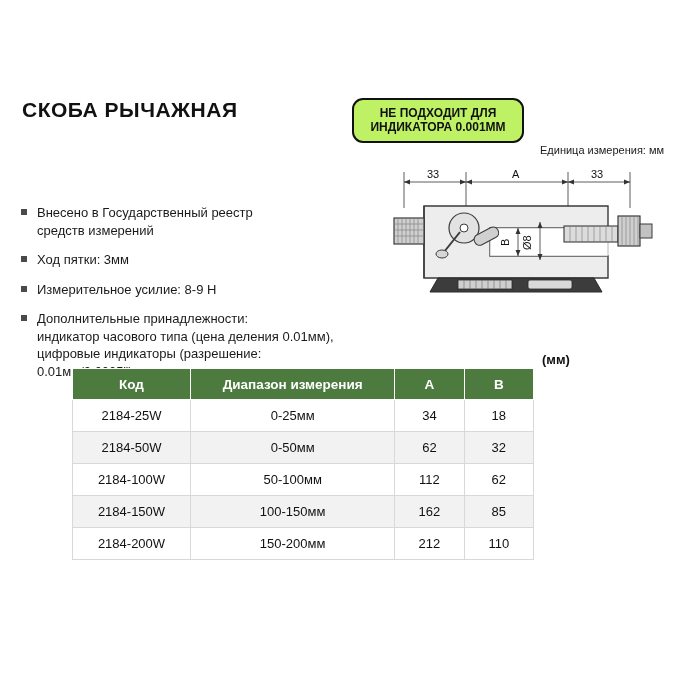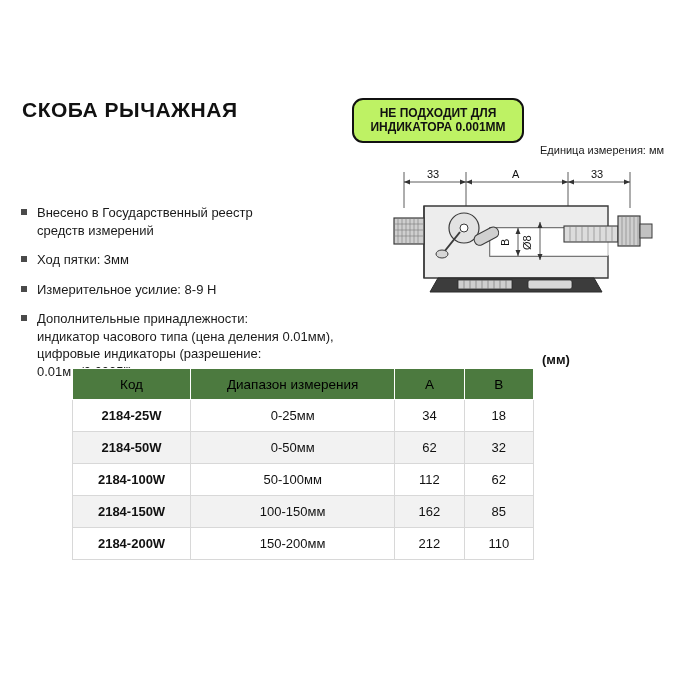--- a/index.html
+++ b/index.html
@@ -100,37 +100,37 @@
   .spec-table {
     position: absolute;
     left: 72px;
     top: 368px;
     width: 462px;
     border-collapse: collapse;
     font-size: 13px;
   }
   .spec-table th {
     background: #4C7A3F;
-    color: #000000;
-    font-weight: normal;
+    color: #ffffff;
+    font-weight: bold;
     font-size: 13.5px;
     height: 28px;
     border: 1px solid #ffffff;
     text-align: center;
   }
   .spec-table td {
     height: 29px;
     border: 1px solid #d8d8d8;
     text-align: center;
     color: #111111;
   }
   .spec-table tbody tr:nth-child(odd) td { background: #ffffff; }
   .spec-table tbody tr:nth-child(even) td { background: #f2f2f2; }
   .spec-table td.code {
-    font-weight: bold;
+    font-weight: normal;
     width: 118px;
   }
   .spec-table td.range { width: 206px; }
   .spec-table td.a, .spec-table td.b { width: 68px; text-align: center; }
   .spec-table th.c-code { width: 118px; }
   .spec-table th.c-range { width: 206px; }
   .spec-table th.c-a, .spec-table th.c-b { width: 68px; }
 
   
   .drawing {

